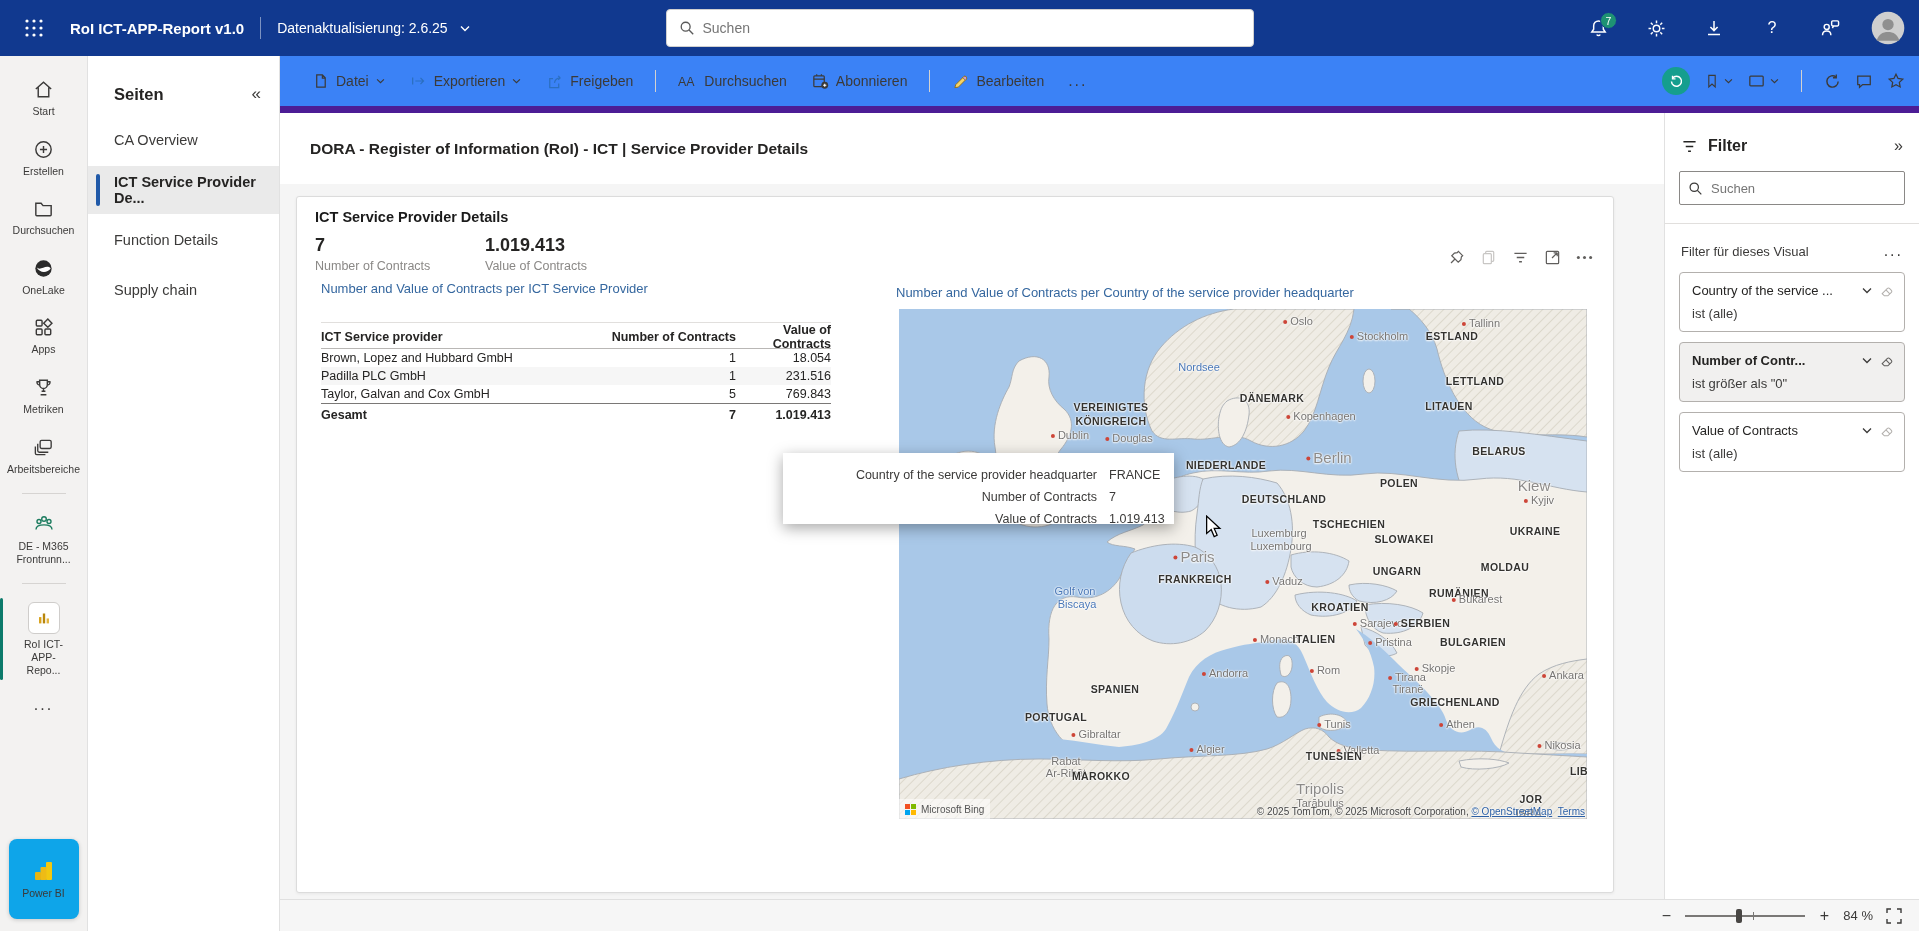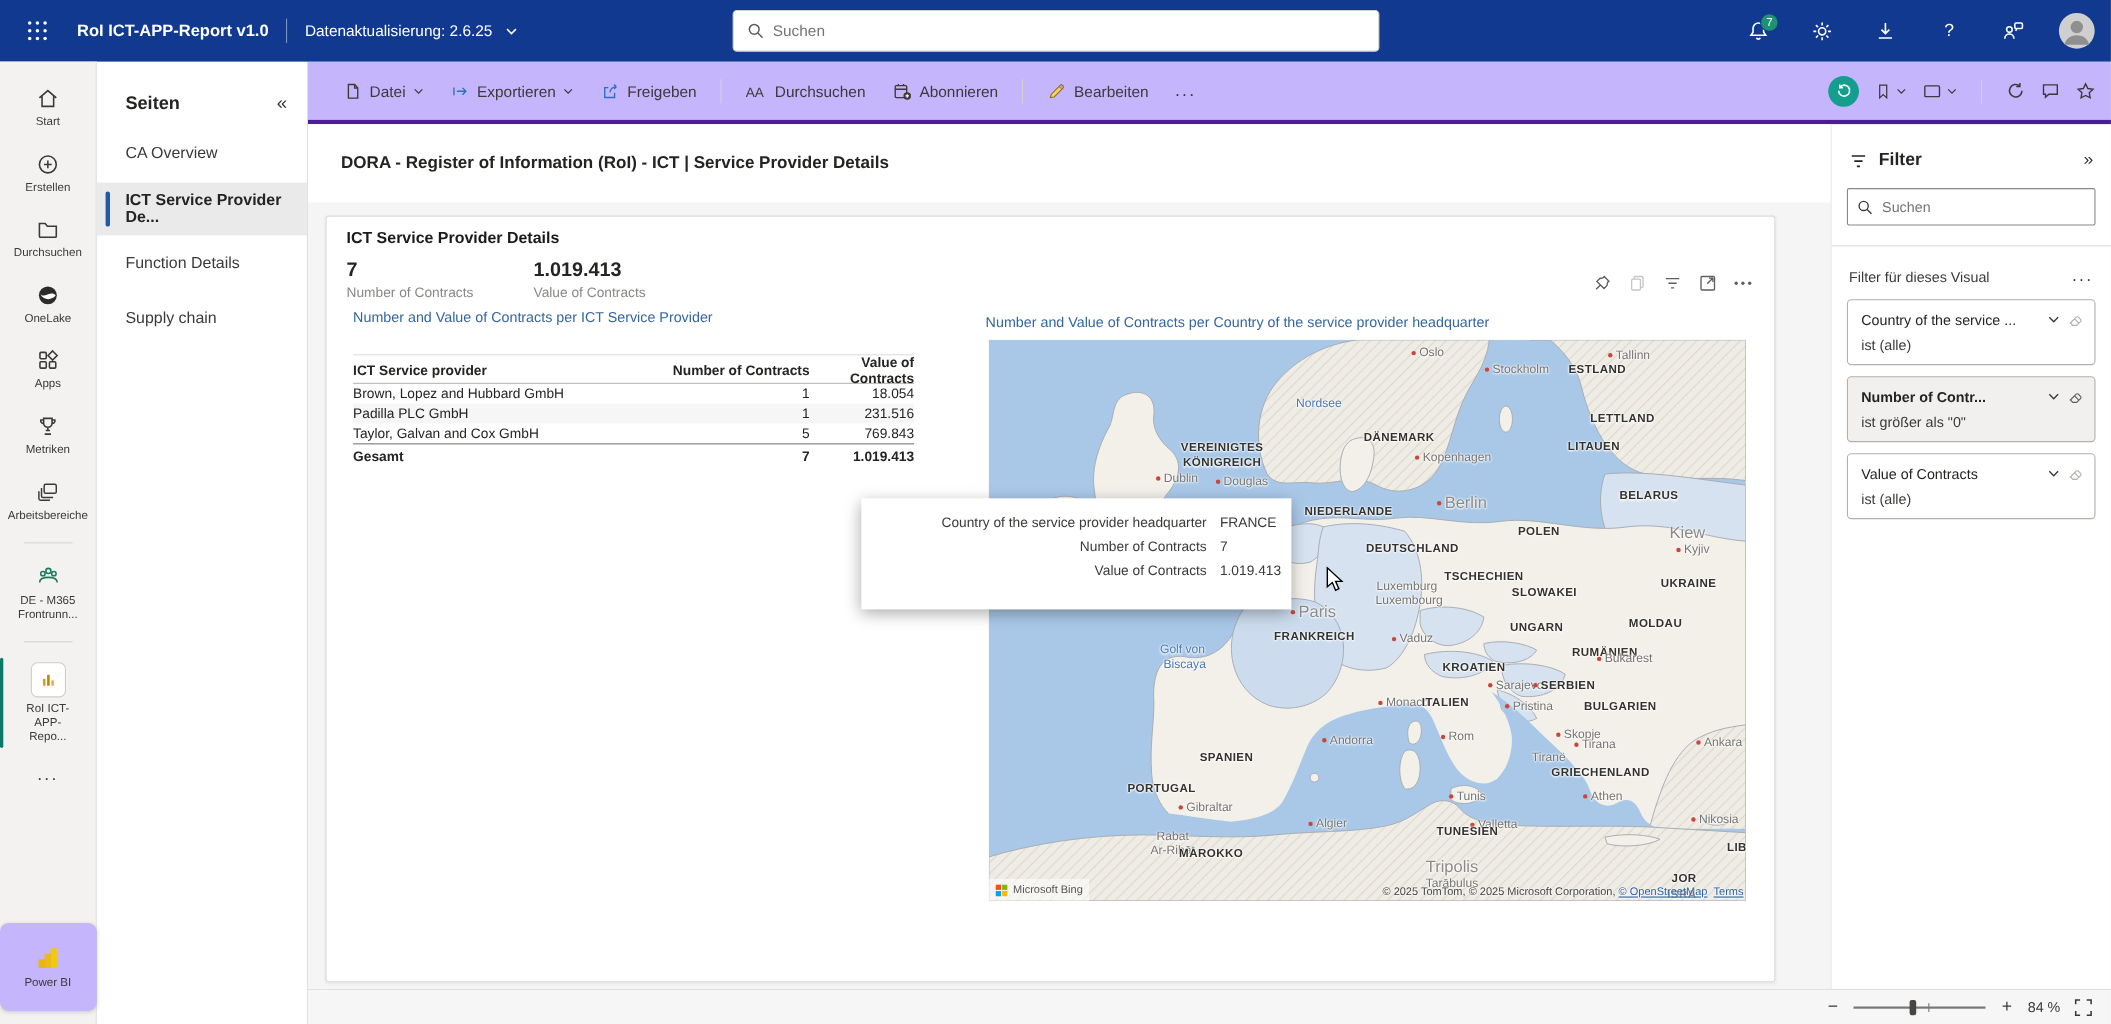--- a/index.html
+++ b/index.html
@@ -22,35 +22,35 @@
   .body-row { flex:1; display:flex; min-height:0; }
 
   
   .rail { width:88px; background:#f3f2f1; border-right:1px solid #e1e1e1; display:flex; flex-direction:column; align-items:center; padding-top:14px; position:relative; }
   .rail-item { width:88px; padding:8px 18px; display:flex; flex-direction:column; align-items:center; gap:4px; cursor:pointer; position:relative; margin-bottom:4px; }
   .rail-item .lbl { font-size:10.5px; color:#3b3a39; text-align:center; line-height:1.2; word-wrap:break-word; max-width:82px; }
   .rail-div { width:44px; height:1px; background:#d6d4d2; margin:6px 0 10px; }
   .rail-sel { position:absolute; left:0; top:4px; bottom:4px; width:3px; background:#0c7a6b; border-radius:2px; }
   .roi-box { width:32px; height:32px; background:#fff; border:1px solid #cfcdcb; border-radius:6px; display:flex; align-items:center; justify-content:center; }
   .rail-more { font-size:16px; letter-spacing:2px; color:#3b3a39; margin:8px 0 14px; cursor:pointer; }
-  .pbi-card { width:88px; min-height:62px; background:#c4b5fd; border-radius:8px; box-shadow:0 1px 4px rgba(0,0,0,.18); display:flex; flex-direction:column; align-items:center; justify-content:center; gap:4px; padding:20px 2px; cursor:pointer; margin-top:auto; margin-bottom:12px; }
+  .pbi-card { width:70px; min-height:62px; background:#0ea5e9; border-radius:8px; box-shadow:0 1px 4px rgba(0,0,0,.18); display:flex; flex-direction:column; align-items:center; justify-content:center; gap:4px; padding:20px 2px; cursor:pointer; margin-top:auto; margin-bottom:12px; }
   .pbi-card .lbl { font-size:10.5px; color:#3b3a39; }
 
   
   .pages { width:192px; background:#fff; border-right:1px solid #e1e1e1; display:flex; flex-direction:column; }
   .pages-head { display:flex; align-items:center; justify-content:space-between; padding:28px 18px 10px 26px; }
   .pages-head .t { font-size:16.5px; font-weight:700; color:#252423; }
   .pages-head .collapse { font-size:17px; color:#3b3a39; cursor:pointer; }
   .page-item { height:48px; display:flex; align-items:center; padding-left:26px; font-size:14.5px; color:#3b3a39; cursor:pointer; position:relative; margin-top:2px; }
   .page-item.sel { background:#eaeaea; font-weight:700; color:#252423; }
   .page-item.sel::before { content:""; position:absolute; left:8px; top:8px; bottom:8px; width:4px; background:#2059a8; border-radius:2px; }
 
   
   .right-col { flex:1; display:flex; flex-direction:column; min-width:0; }
-  .toolbar { height:57px; background:#c4b5fd; border-bottom:4px solid #4c1d95; display:flex; align-items:center; padding:0 14px 0 22px; gap:4px; flex:0 0 57px; }
+  .toolbar { height:57px; background:#3b82f6; border-bottom:7px solid #4c1d95; display:flex; align-items:center; padding:0 14px 0 22px; gap:4px; flex:0 0 57px; }
   .t-item { display:flex; align-items:center; gap:7px; font-size:14px; color:#3b3a39; padding:7px 10px; border-radius:4px; cursor:pointer; white-space:nowrap; }
   .t-sep { width:1px; height:22px; background:#d4d2d0; margin:0 8px; }
   .t-more { font-size:16px; letter-spacing:2px; padding:0 10px; cursor:pointer; }
   .t-right { margin-left:auto; display:flex; align-items:center; gap:14px; }
   .t-ic { display:flex; align-items:center; gap:4px; cursor:pointer; }
   .reset-circ { width:28px; height:28px; border-radius:50%; background:#159e8e; display:flex; align-items:center; justify-content:center; }
 
   .mid-row { flex:1; display:flex; min-height:0; }
 
   
@@ -80,21 +80,21 @@
     text-shadow:0 0 2px #fff,0 0 2px #fff,0 1px 2px rgba(255,255,255,.9); pointer-events:none; }
   .ml-country { font-size:10.5px; font-weight:700; color:#33322f; letter-spacing:.4px; }
   .ml-city { font-size:11px; color:#767472; }
   .ml-citylg { font-size:15px; color:#8c8a88; }
   .ml-sea { font-size:11px; color:#4a78b8; }
   .cdot { display:inline-block; width:4px; height:4px; border-radius:50%; background:#cd4538; margin-right:3px; vertical-align:middle; }
   .bing-strip { position:absolute; left:0; bottom:0; height:20px; display:flex; align-items:center; gap:5px; padding:0 6px; background:rgba(255,255,255,.55); z-index:3; font-size:10px; color:#555; }
   .attrib { position:absolute; right:2px; bottom:2px; z-index:3; font-size:10px; color:#444; text-shadow:0 0 2px #fff,0 0 2px #fff; }
   .attrib a { color:#2b5fa5; text-decoration:underline; cursor:pointer; }
 
-  .tooltip { position:absolute; left:486px; top:256px; width:391px; height:101px; background:#fff; box-shadow:0 4px 14px rgba(0,0,0,.35); z-index:5; padding:15px 16px 0 14px; }
+  .tooltip { position:absolute; left:486px; top:256px; width:391px; height:71px; background:#fff; box-shadow:0 4px 14px rgba(0,0,0,.35); z-index:5; padding:15px 16px 0 14px; }
   .tt-row { display:grid; grid-template-columns:300px 1fr; gap:0 12px; font-size:12.5px; color:#3b3a39; margin-bottom:8px; }
   .tt-row .k { text-align:right; }
   .cursor { position:absolute; left:908px; top:318px; z-index:6; }
 
   
   .filterpane { width:255px; background:#fff; border-left:1px solid #e1e1e1; padding:0 14px; }
   .fp-head { display:flex; align-items:center; padding:24px 2px 16px; gap:10px; }
   .fp-head .t { font-size:16px; font-weight:700; color:#252423; flex:1; }
   .fp-head .collapse { font-size:16px; color:#3b3a39; cursor:pointer; }
   .fp-search { height:34px; border:1px solid #8a8886; border-radius:2px; display:flex; align-items:center; gap:8px; padding:0 8px; }
@@ -559,21 +559,21 @@
                   <div class="map-label ml-city" style="left: 578px; top: 290px;"><i class="cdot"></i><span>Bukarest</span></div>
                   <div class="map-label ml-country" style="left: 441px; top: 298px;"><span>KROATIEN</span></div>
                   <div class="map-label ml-city" style="left: 479px; top: 314px;"><i class="cdot"></i><span>Sarajevo</span></div>
                   <div class="map-label ml-country" style="left: 523px; top: 314px;"><i class="cdot"></i><span>SERBIEN</span></div>
                   <div class="map-label ml-city" style="left: 377px; top: 330px;"><i class="cdot"></i><span>Monaco</span></div>
                   <div class="map-label ml-country" style="left: 415px; top: 330px;"><span>ITALIEN</span></div>
                   <div class="map-label ml-city" style="left: 491px; top: 333px;"><i class="cdot"></i><span>Pristina</span></div>
                   <div class="map-label ml-country" style="left: 574px; top: 333px;"><span>BULGARIEN</span></div>
                   <div class="map-label ml-city" style="left: 536px; top: 359px;"><i class="cdot"></i><span>Skopje</span></div>
                   <div class="map-label ml-city" style="left: 426px; top: 361px;"><i class="cdot"></i><span>Rom</span></div>
-                  <div class="map-label ml-city" style="left: 508px; top: 368px; margin-left: 43px;"><i class="cdot"></i><span>Tirana</span></div>
+                  <div class="map-label ml-city" style="left: 508px; top: 368px;"><i class="cdot"></i><span>Tirana</span></div>
                   <div class="map-label ml-city" style="left: 509px; top: 380px;"><span>Tiranë</span></div>
                   <div class="map-label ml-city" style="left: 326px; top: 364px;"><i class="cdot"></i><span>Andorra</span></div>
                   <div class="map-label ml-city" style="left: 664px; top: 366px;"><i class="cdot"></i><span>Ankara</span></div>
                   <div class="map-label ml-country" style="left: 216px; top: 380px;"><span>SPANIEN</span></div>
                   <div class="map-label ml-country" style="left: 556px; top: 393px;"><span>GRIECHENLAND</span></div>
                   <div class="map-label ml-country" style="left: 157px; top: 408px;"><span>PORTUGAL</span></div>
                   <div class="map-label ml-city" style="left: 435px; top: 415px;"><i class="cdot"></i><span>Tunis</span></div>
                   <div class="map-label ml-city" style="left: 558px; top: 415px;"><i class="cdot"></i><span>Athen</span></div>
                   <div class="map-label ml-city" style="left: 197px; top: 425px;"><i class="cdot"></i><span>Gibraltar</span></div>
                   <div class="map-label ml-city" style="left: 459px; top: 441px; text-align: center;"><i class="cdot"></i><span>Valletta</span></div>

